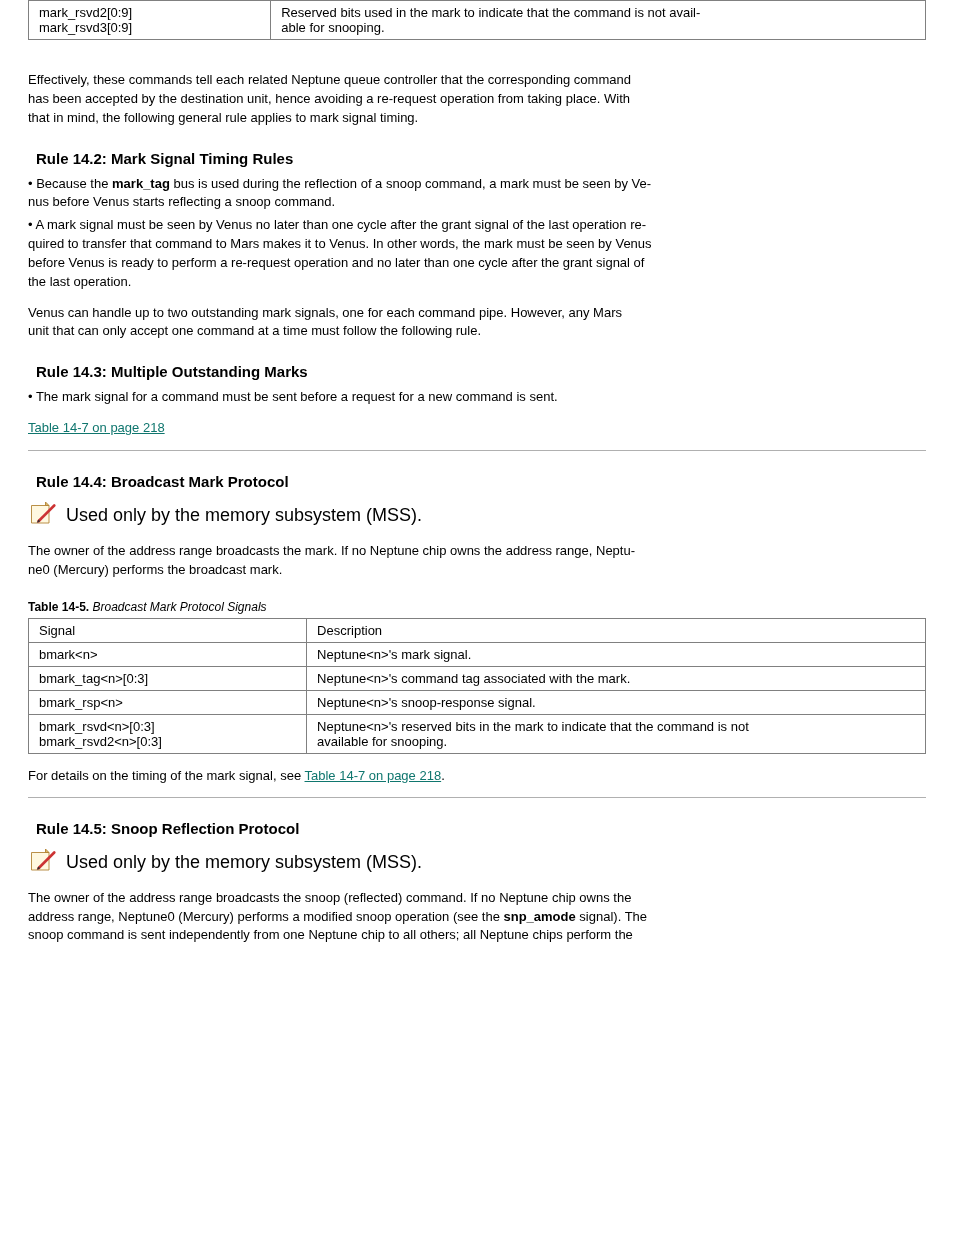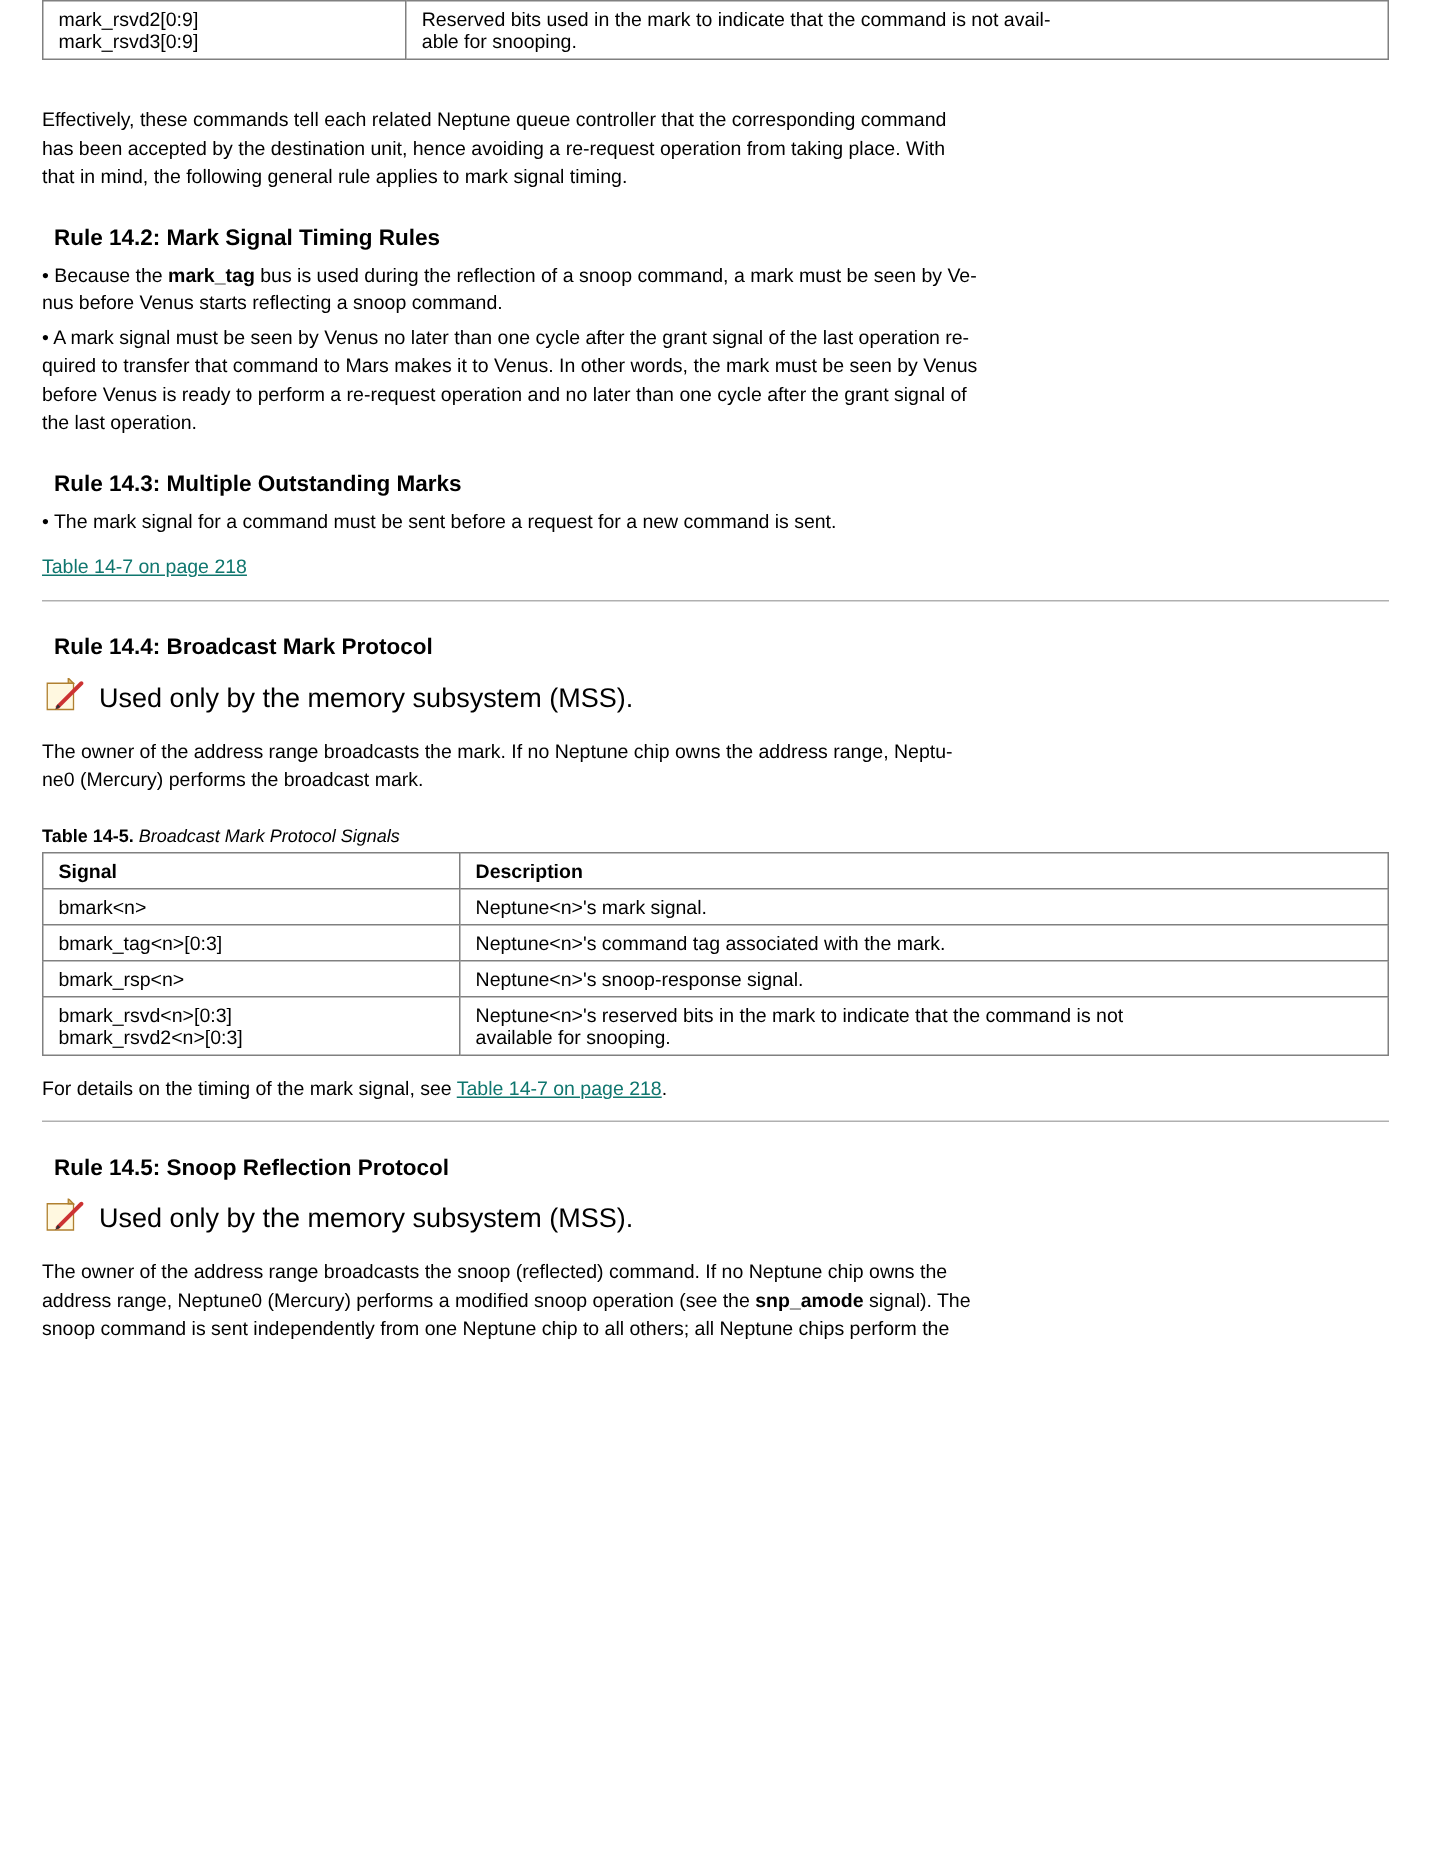--- a/index.html
+++ b/index.html
@@ -71,21 +71,21 @@
     flex: 0 0 28px;
     display: inline-block;
   }
   .bold { font-weight: bold; }
   .caption {
     font-size: 12px;
     margin: 20px 0 4px 0;
     font-style: italic;
   }
   .caption .bold { font-style: normal; font-weight: bold; }
-  .th { font-weight: bold; }
+  .th { font-weight: normal; }
   .center-line {
     font-size: 13px;
     margin: 14px 0;
   }
 </style>
 </head>
 <body>
 
 <div class="page">
 
@@ -115,20 +115,22 @@
   <p class="bullet">
     <span>•   Because the </span><span class="bold">mark_tag</span><span style="white-space:pre-line;"> bus is used during the reflection of a snoop command, a mark must be seen by Ve-
 nus before Venus starts reflecting a snoop command.</span>
   </p>
 
   <p class="bullet" style="white-space:pre-line;">•   A mark signal must be seen by Venus no later than one cycle after the grant signal of the last operation re-
 quired to transfer that command to Mars makes it to Venus. In other words, the mark must be seen by Venus
 before Venus is ready to perform a re-request operation and no later than one cycle after the grant signal of
 the last operation.</p>
 
+  <p class="body" style="white-space:pre-line;">Venus can handle up to two outstanding mark signals, one for each command pipe. However, any Mars
+unit that can only accept one command at a time must follow the following rule.</p>
 
   <h2 class="rule-title">Rule 14.3: Multiple Outstanding Marks</h2>
 
   <p class="bullet">•   The mark signal for a command must be sent before a request for a new command is sent.</p>
 
   <p class="body">
     <a class="link" href="#">Table 14-7 on page 218</a>
   </p>
 
   <hr class="sep">

